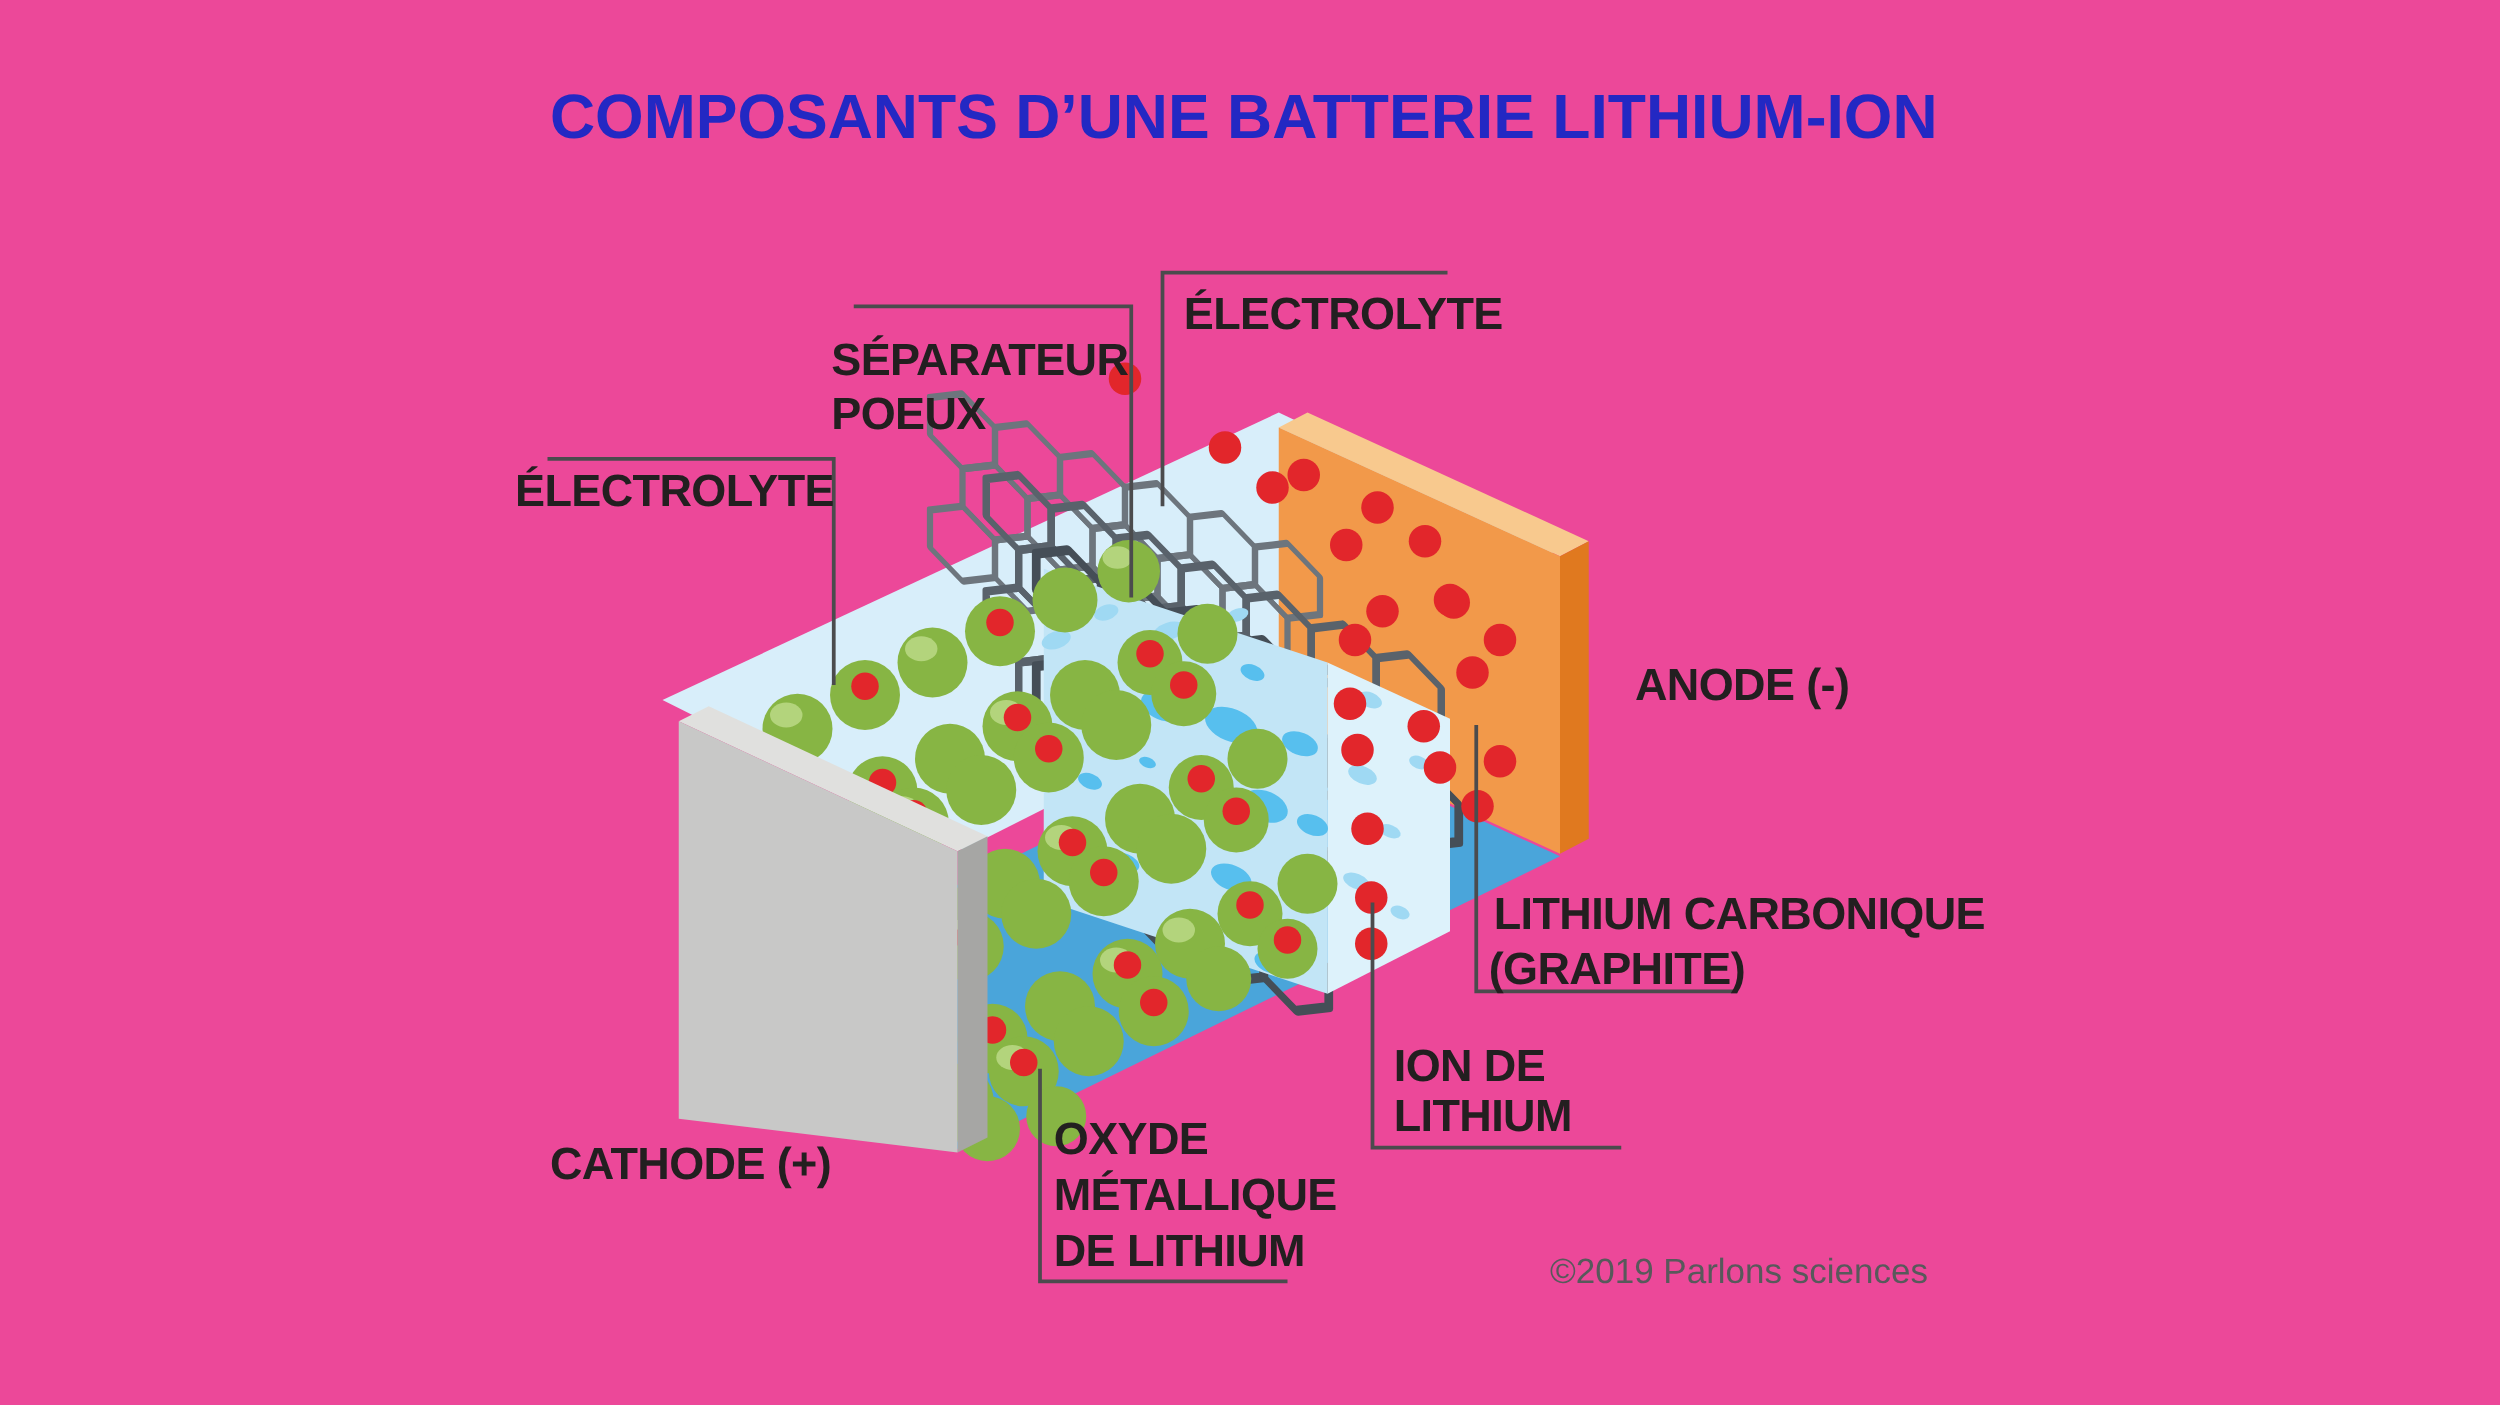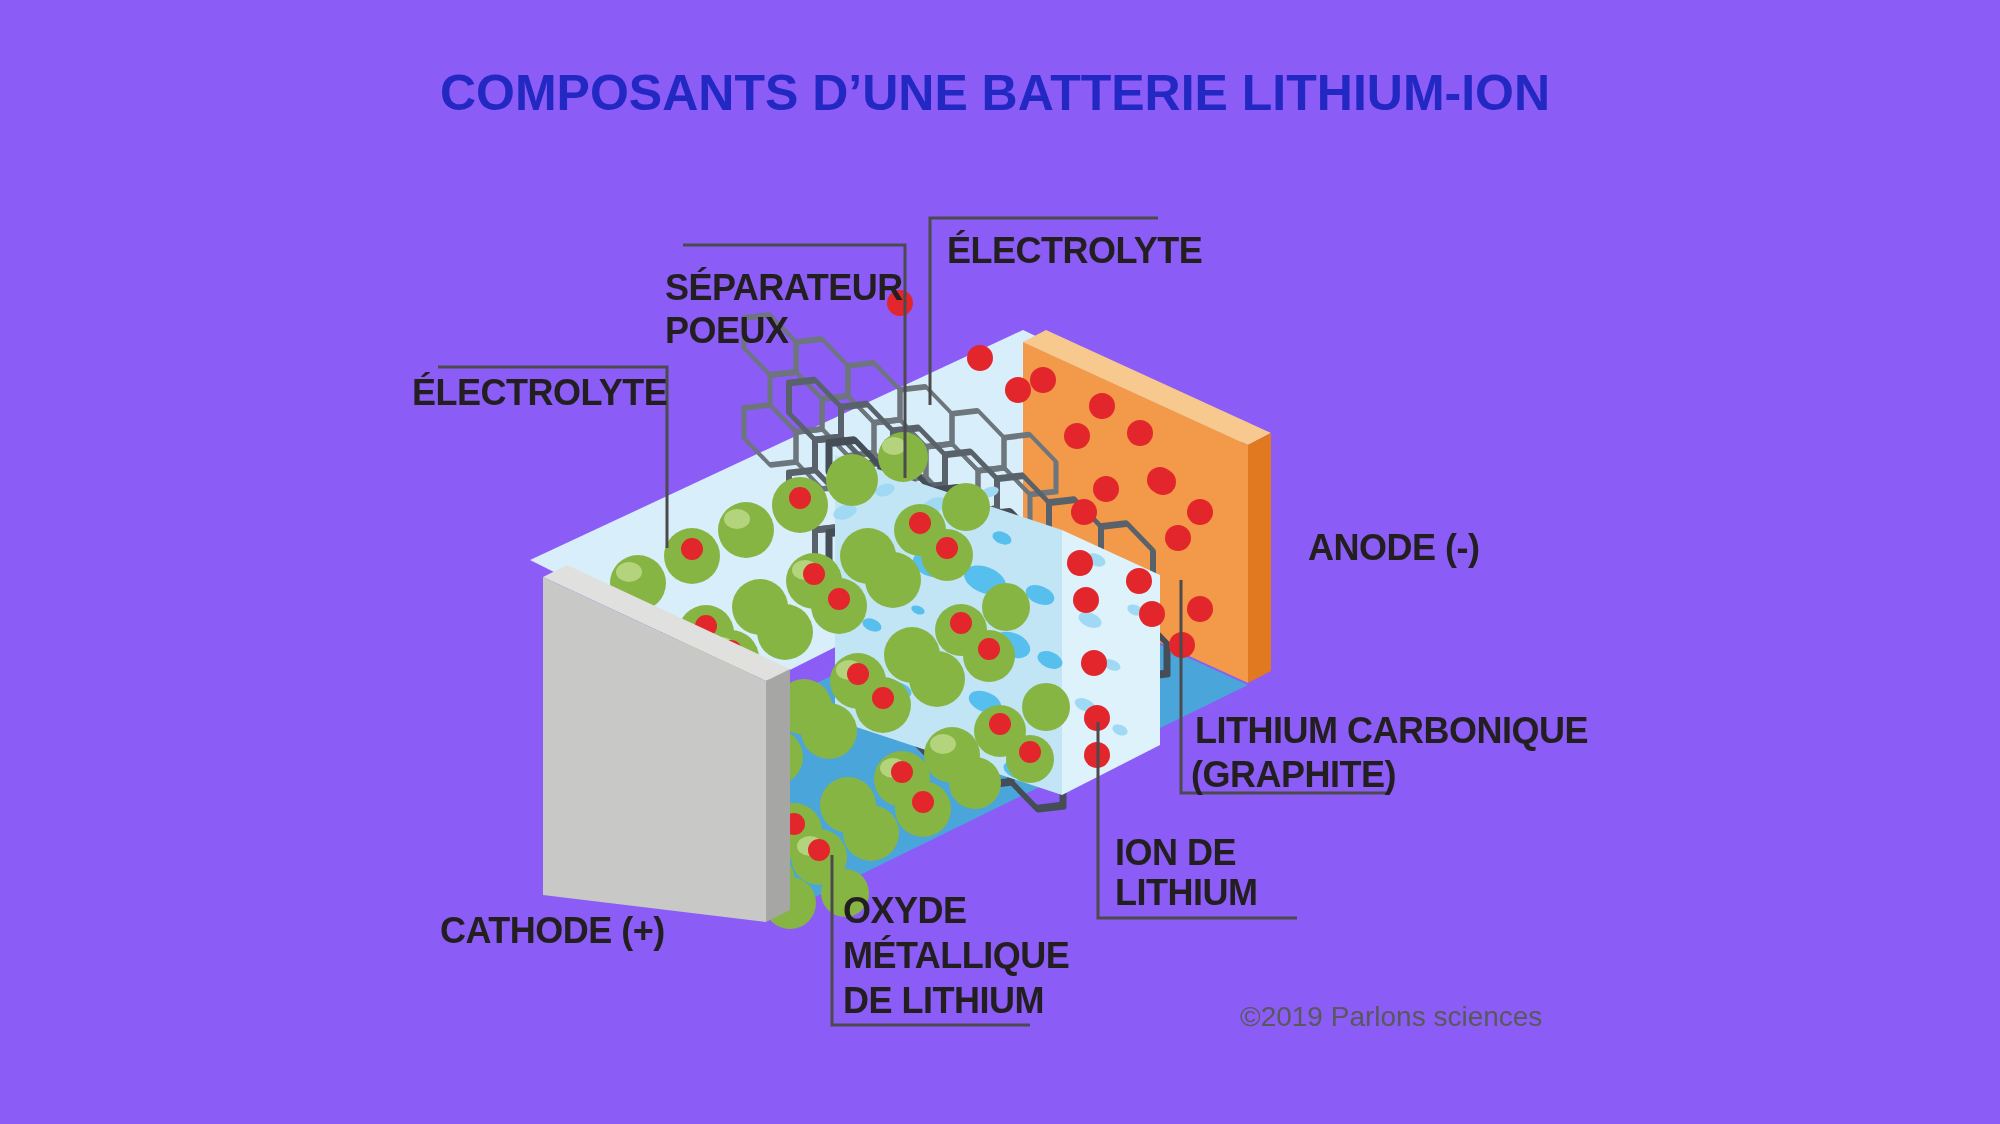--- a/index.html
+++ b/index.html
@@ -1,17 +1,17 @@
 <!DOCTYPE html>
 <html><head>
 <meta charset="utf-8">
 <style>
   html,body{margin:0;padding:0;background:#ffffff;}
   .stage{
-    position:relative;width:2000px;height:1124px;background:#8b5cf6;overflow:hidden;
+    position:relative;width:2000px;height:1124px;background:#ec4899;overflow:hidden;
     font-family:"Liberation Sans",sans-serif;
   }
   svg{position:absolute;inset:0;display:block;}
   text{font-family:"Liberation Sans",sans-serif;}
   .lbl{font-weight:700;font-size:36px;letter-spacing:-0.5px;}
   .ttl{font-weight:700;font-size:50px;letter-spacing:0px;}
   .credit{font-weight:400;font-size:28px;}
 </style>
 </head>
 <body>

